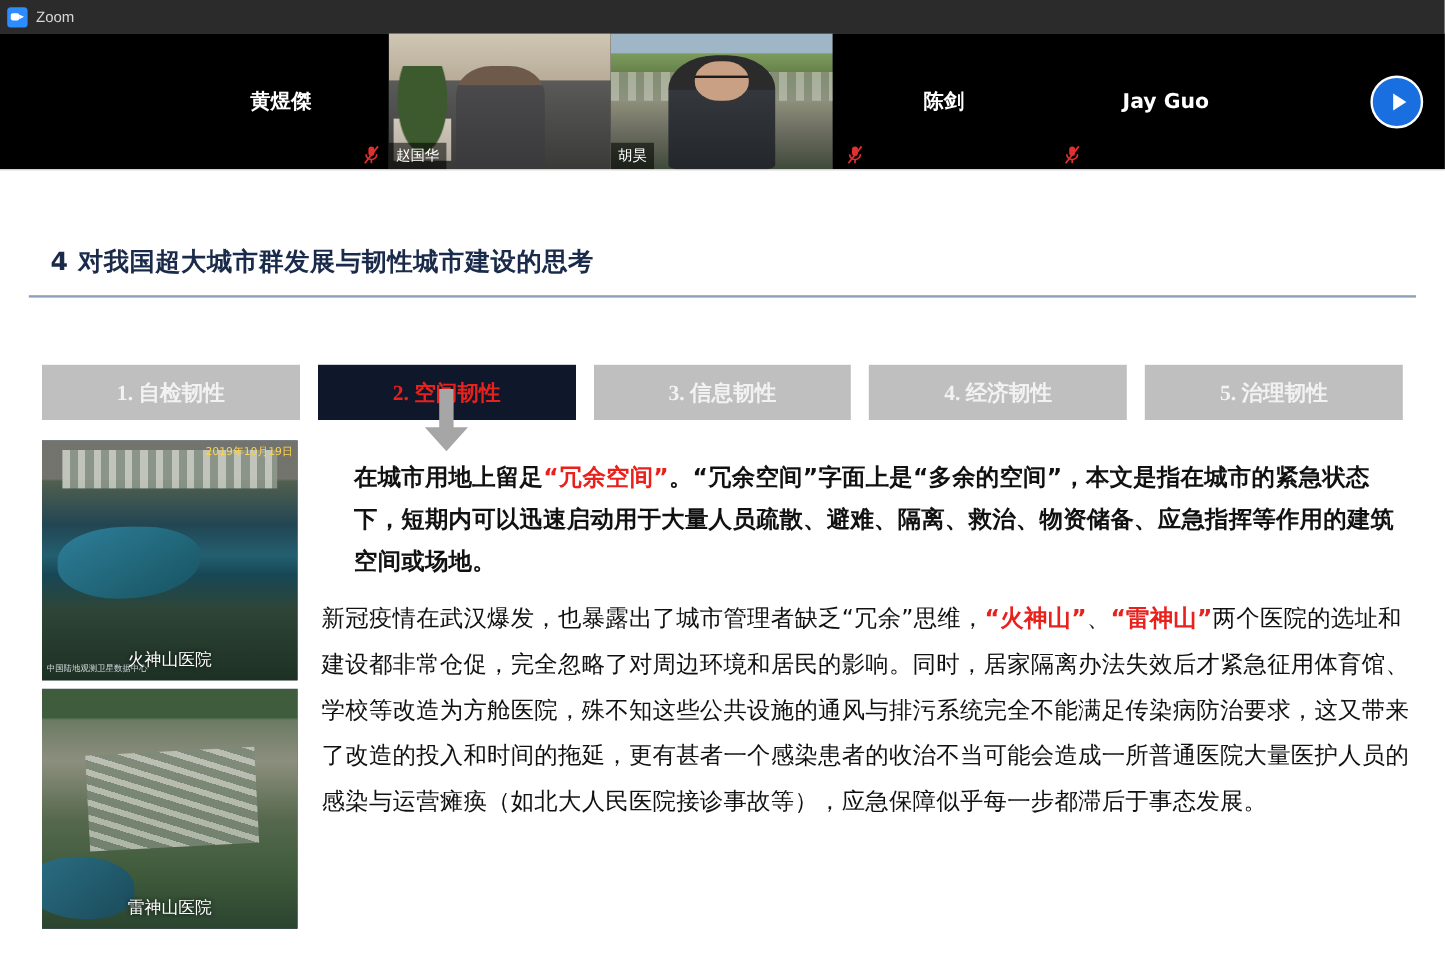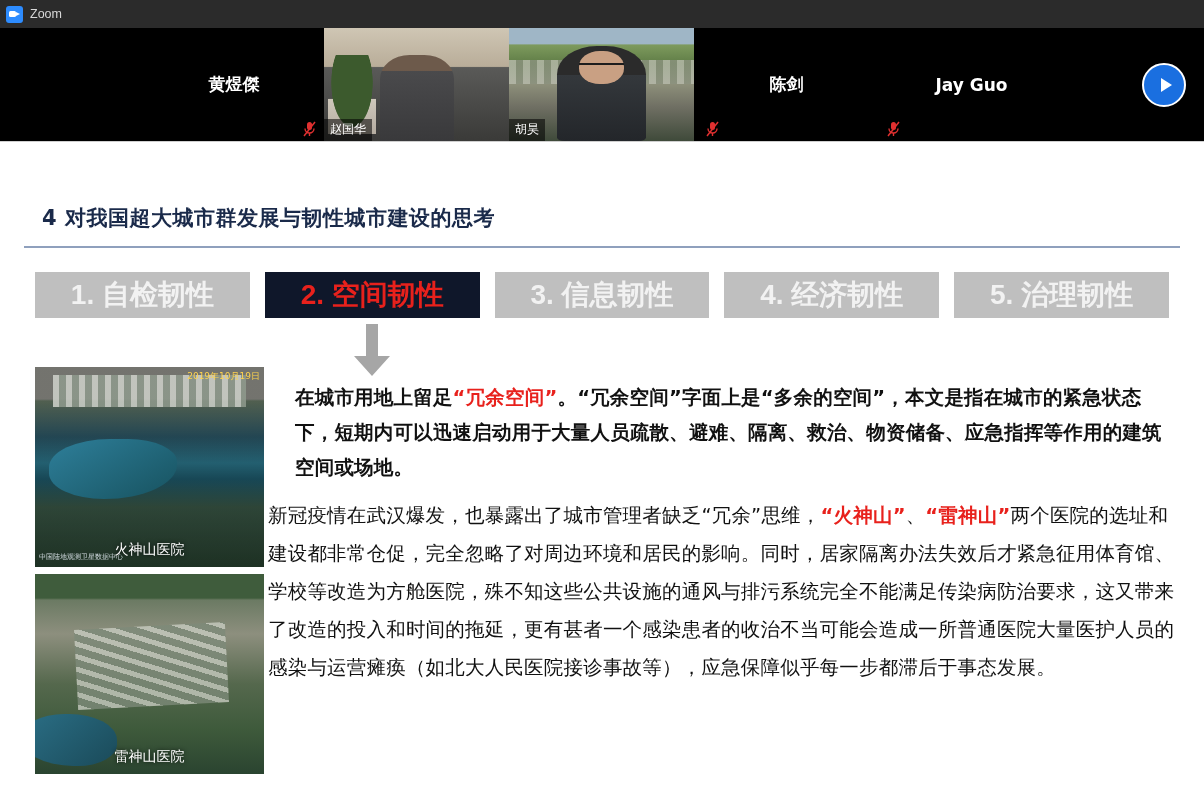--- a/index.html
+++ b/index.html
@@ -222,24 +222,25 @@
     gap: 15px;
   }
   .chip {
     flex: 1 1 0;
     height: 46px;
     background: #bfbfbf;
     color: #f2f2f2;
     display: flex;
     align-items: center;
     justify-content: center;
-    font-size: 28px;
+    font-size: 18px;
     font-weight: bold;
-    font-family: Liberation Sans, sans-serif;
+    font-family: Liberation Serif, serif;
     cursor: pointer;
+    margin-top: 32px;
   }
   .chip.active {
     background: #0f172a;
     color: #e8211c;
   }
 
   .arrow-down {
     position: absolute;
     left: 352px;
     top: 182px;
@@ -253,21 +254,20 @@
     top: 225px;
     width: 213px;
   }
   .thumb {
     position: relative;
     width: 213px;
     height: 200px;
     overflow: hidden;
     margin-bottom: 7px;
     background: #203040;
-    padding-left: 16px;
   }
   .thumb .cap {
     position: absolute;
     left: 50%;
     transform: translateX(-50%);
     bottom: 8px;
     color: #ffffff;
     font-size: 14px;
     font-family: Liberation Mono, monospace;
     text-shadow: 0 0 4px rgba(0,0,0,.9);

